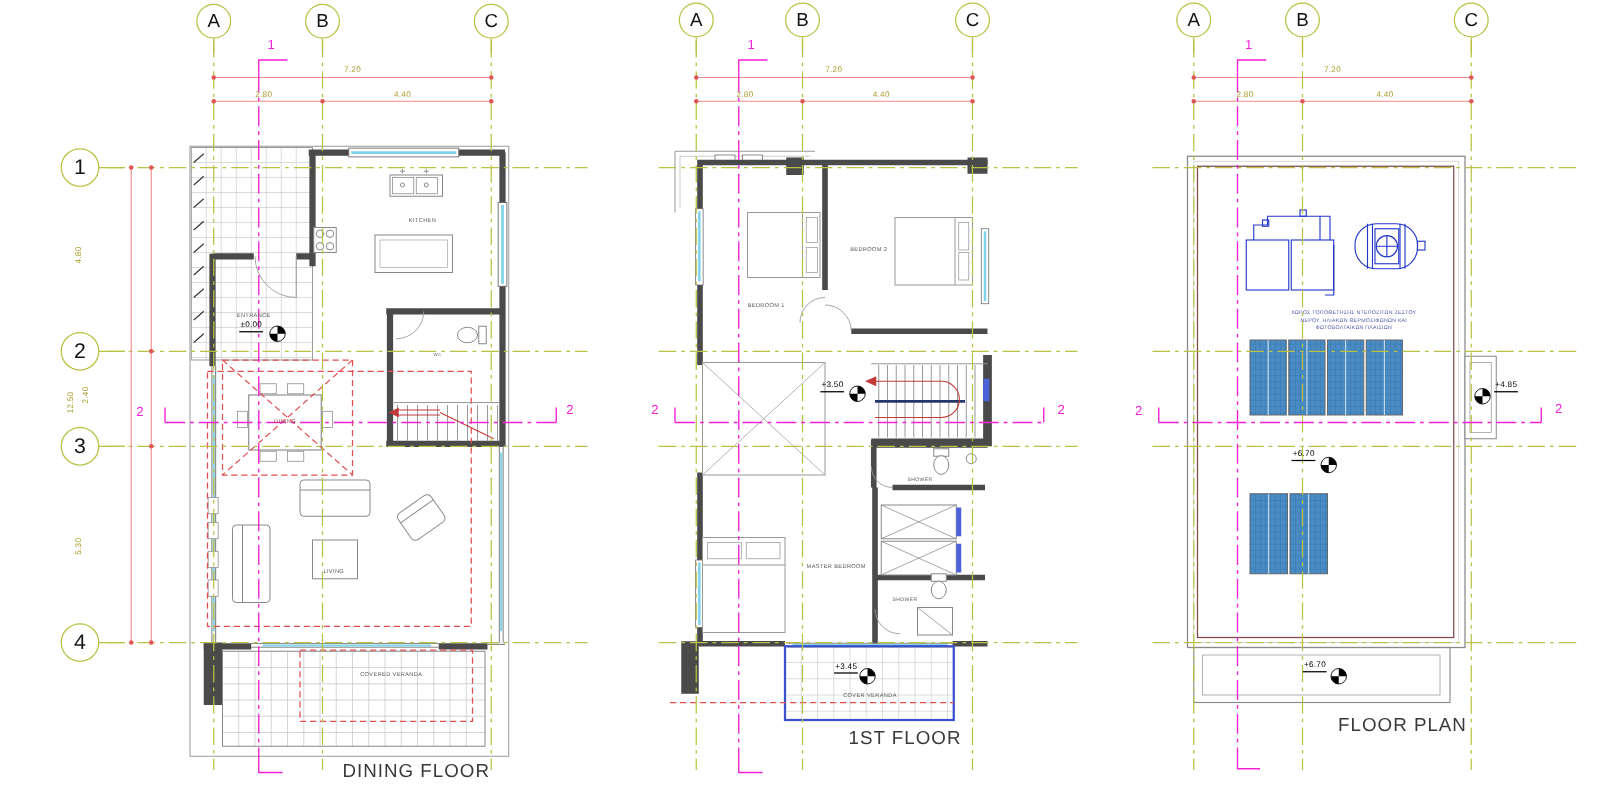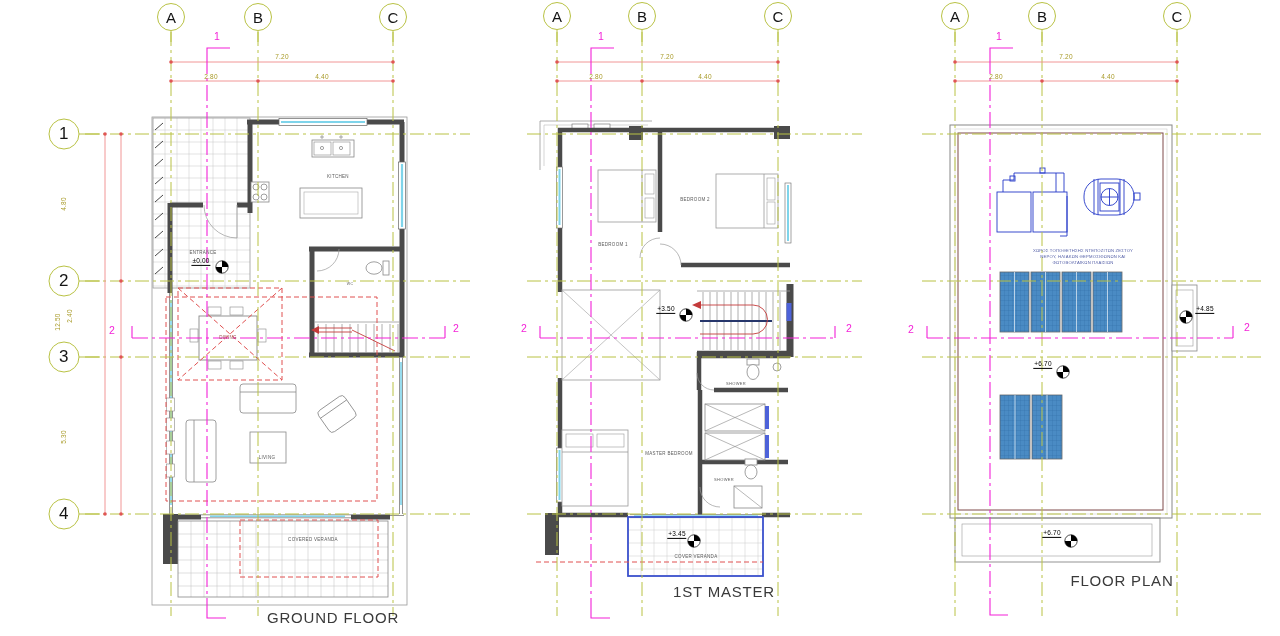--- a/index.html
+++ b/index.html
@@ -361,28 +361,28 @@
 <span class="t lvl" style="left:1205px;top:310px">+4.85</span>
 <span class="t lvl" style="left:1043px;top:365px">+6.70</span>
 <span class="t lvl" style="left:1052px;top:534px">+6.70</span>
 
 <span class="t rm" style="left:338px;top:176px">KITCHEN</span>
 <span class="t rm" style="left:203px;top:252px">ENTRANCE</span>
 <span class="t rm-xs" style="left:350px;top:284px">WC</span>
 <span class="t rm rm-red" style="left:228px;top:337px">DINING</span>
 <span class="t rm" style="left:267px;top:457px">LIVING</span>
 <span class="t rm" style="left:313px;top:539px">COVERED VERANDA</span>
-<span class="t title" style="left:333px;top:617px">GROUND FLOOR</span>
+<span class="t title" style="left:333px;top:617px">DINING FLOOR</span>
 
 <span class="t rm" style="left:613px;top:244px">BEDROOM 1</span>
 <span class="t rm" style="left:695px;top:199px">BEDROOM 2</span>
 <span class="t rm-s" style="left:736px;top:383px">SHOWER</span>
 <span class="t rm" style="left:669px;top:453px">MASTER BEDROOM</span>
 <span class="t rm-s" style="left:724px;top:479px">SHOWER</span>
 <span class="t rm" style="left:696px;top:556px">COVER VERANDA</span>
-<span class="t title" style="left:724px;top:591px">1ST MASTER</span>
+<span class="t title" style="left:724px;top:591px">1ST FLOOR</span>
 
 <span class="t note" style="left:1083px;top:250px">ΧΩΡΟΣ ΤΟΠΟΘΕΤΗΣΗΣ ΝΤΕΠΟΖΙΤΩΝ ΖΕΣΤΟΥ</span>
 <span class="t note" style="left:1083px;top:256px">ΝΕΡΟΥ, ΗΛΙΑΚΩΝ ΘΕΡΜΟΣΙΦΩΝΩΝ ΚΑΙ</span>
 <span class="t note" style="left:1083px;top:262px">ΦΩΤΟΒΟΛΤΑΪΚΩΝ ΠΛΑΙΣΙΩΝ</span>
 <span class="t title" style="left:1122px;top:580px">FLOOR PLAN</span>
 
 </div>
 
 </body></html>

